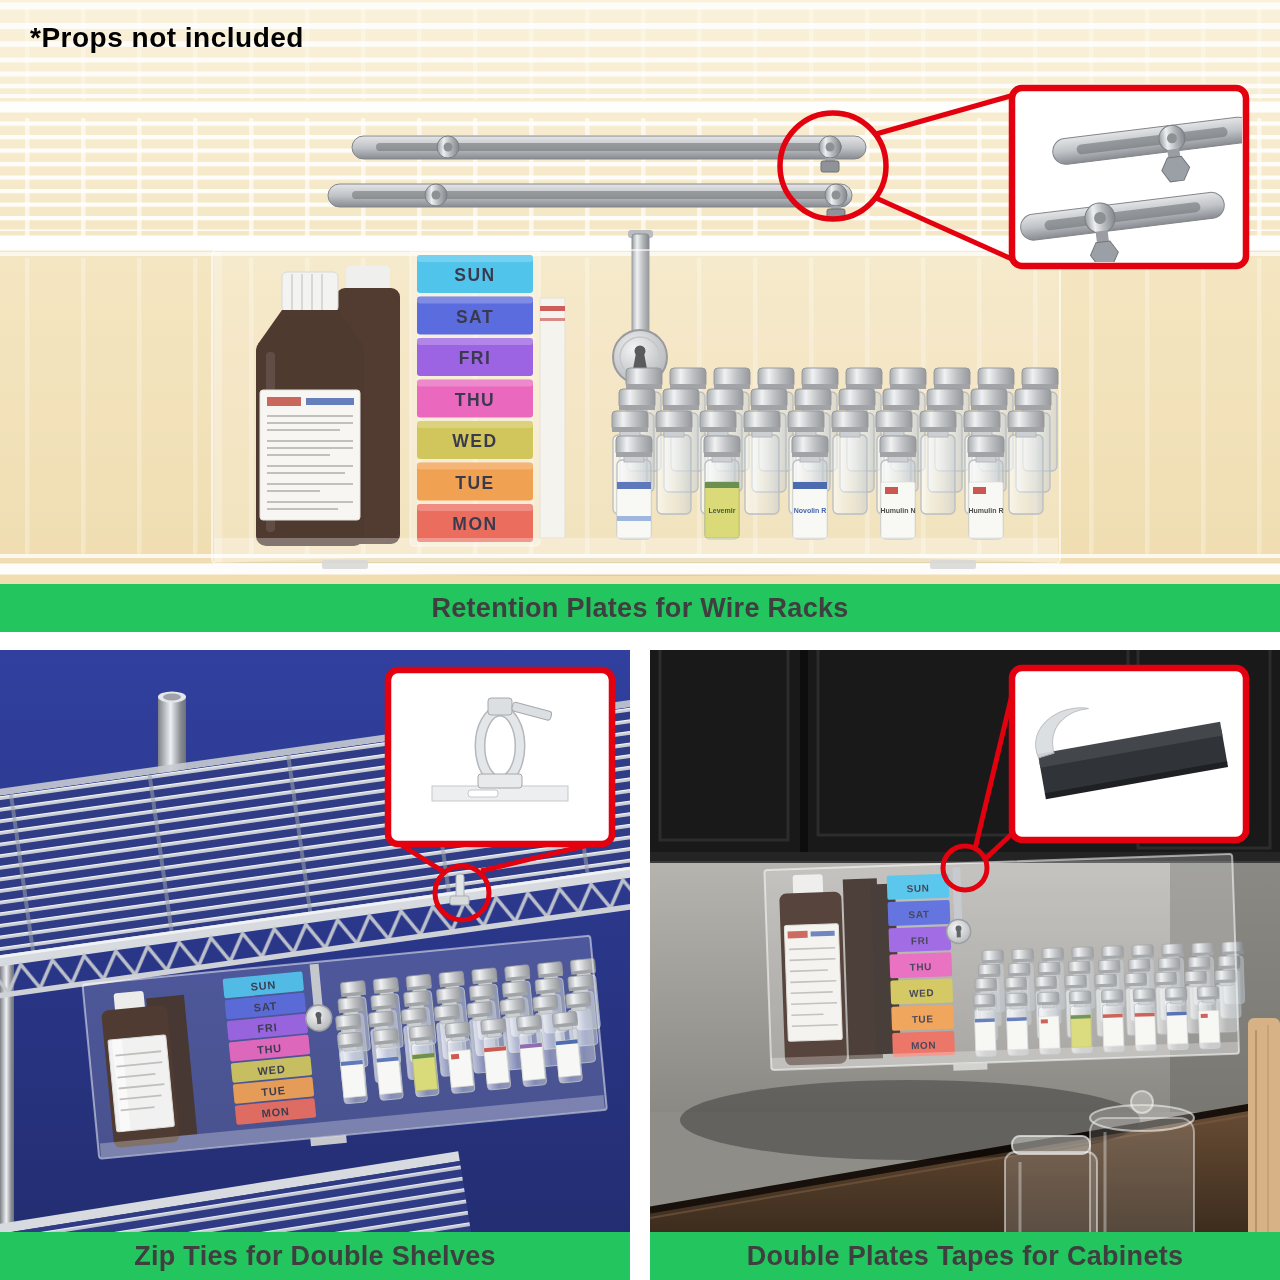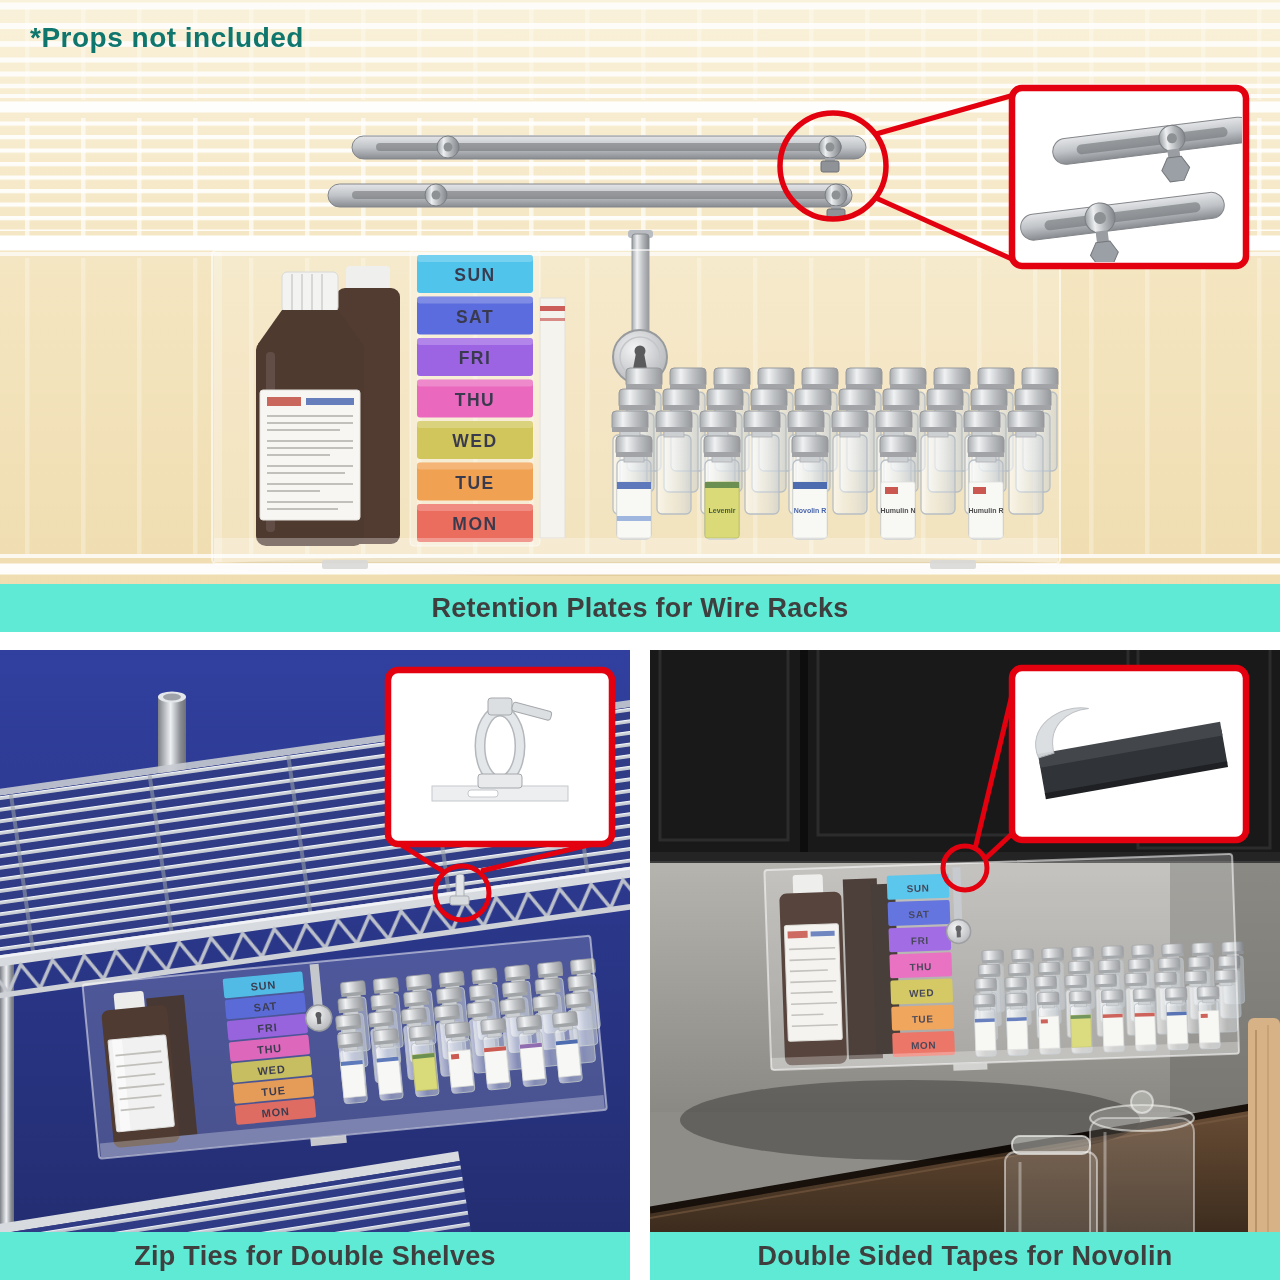--- a/index.html
+++ b/index.html
@@ -4,25 +4,25 @@
 <title>Medication Organizer Mounting Options</title>
 <style>
   *{margin:0;padding:0;box-sizing:border-box}
   html,body{background:#ffffff}
   #canvas{position:relative;width:1280px;height:1280px;background:#ffffff;overflow:hidden;
           font-family:"Liberation Sans",sans-serif}
   .panel{position:absolute;overflow:hidden}
   #panel-top{left:0;top:0;width:1280px;height:632px;background:#f4e6c3}
   #panel-bl{left:0;top:650px;width:630px;height:630px;background:#2b3990}
   #panel-br{left:650px;top:650px;width:630px;height:630px;background:#8f8d88}
-  .caption{position:absolute;left:0;right:0;bottom:0;height:48px;background:#5eead4;
+  .caption{position:absolute;left:0;right:0;bottom:0;height:48px;background:#22c55e;
            display:flex;align-items:center;justify-content:center;
            font-size:27px;font-weight:700;color:#3f3f3f;letter-spacing:.3px}
   #props-note{position:absolute;left:30px;top:22px;font-size:28px;font-weight:700;
-              color:#0f766e;letter-spacing:.5px}
+              color:#000000;letter-spacing:.5px}
   svg{position:absolute;left:0;top:0;display:block}
   text{font-family:"Liberation Sans",sans-serif}
   .dayT{font-size:17.5px;font-weight:700;fill:#15152e;letter-spacing:1.5px}
   .dayL{font-size:11px;font-weight:700;fill:#15152e;letter-spacing:.8px}
   .dayR{font-size:10px;font-weight:700;fill:#15152e;letter-spacing:.6px}
   .vlab{font-size:7px;font-weight:700}
 </style>
 </head>
 <body>
 
@@ -752,16 +752,16 @@
           <g transform="rotate(-10 480 108)">
             <rect x="390" y="96" width="185" height="34" fill="#303338"></rect>
             <rect x="390" y="88" width="185" height="14" fill="#43474c"></rect>
             <rect x="390" y="128" width="185" height="6" fill="#1e2023"></rect>
             <path d="M390,92 C382,60 420,42 448,52 C424,50 404,64 406,90 Z" fill="#dadde0" opacity=".92" stroke="#b9bcc0" stroke-width="1"></path>
           </g>
         </g>
       </g>
     </svg>
 
-    <div class="caption">Double Sided Tapes for Novolin</div>
+    <div class="caption">Double Plates Tapes for Cabinets</div>
   </section>
 
 </div>
 
 </body></html>

